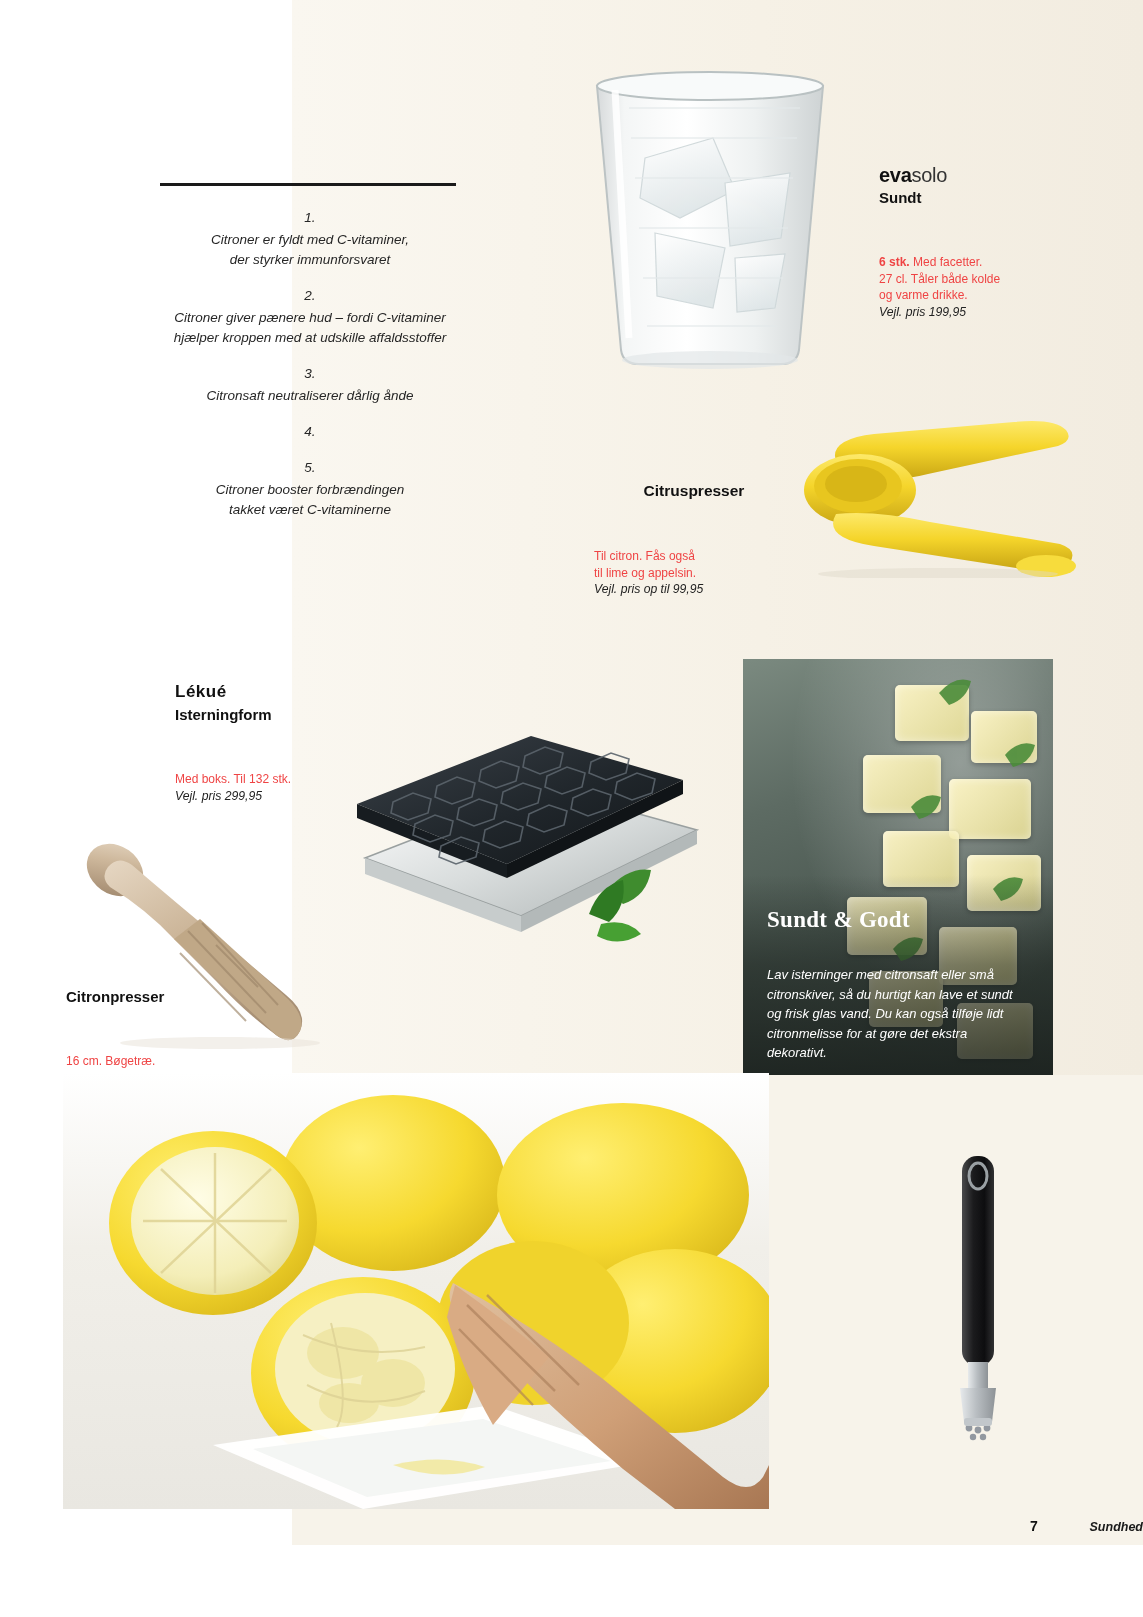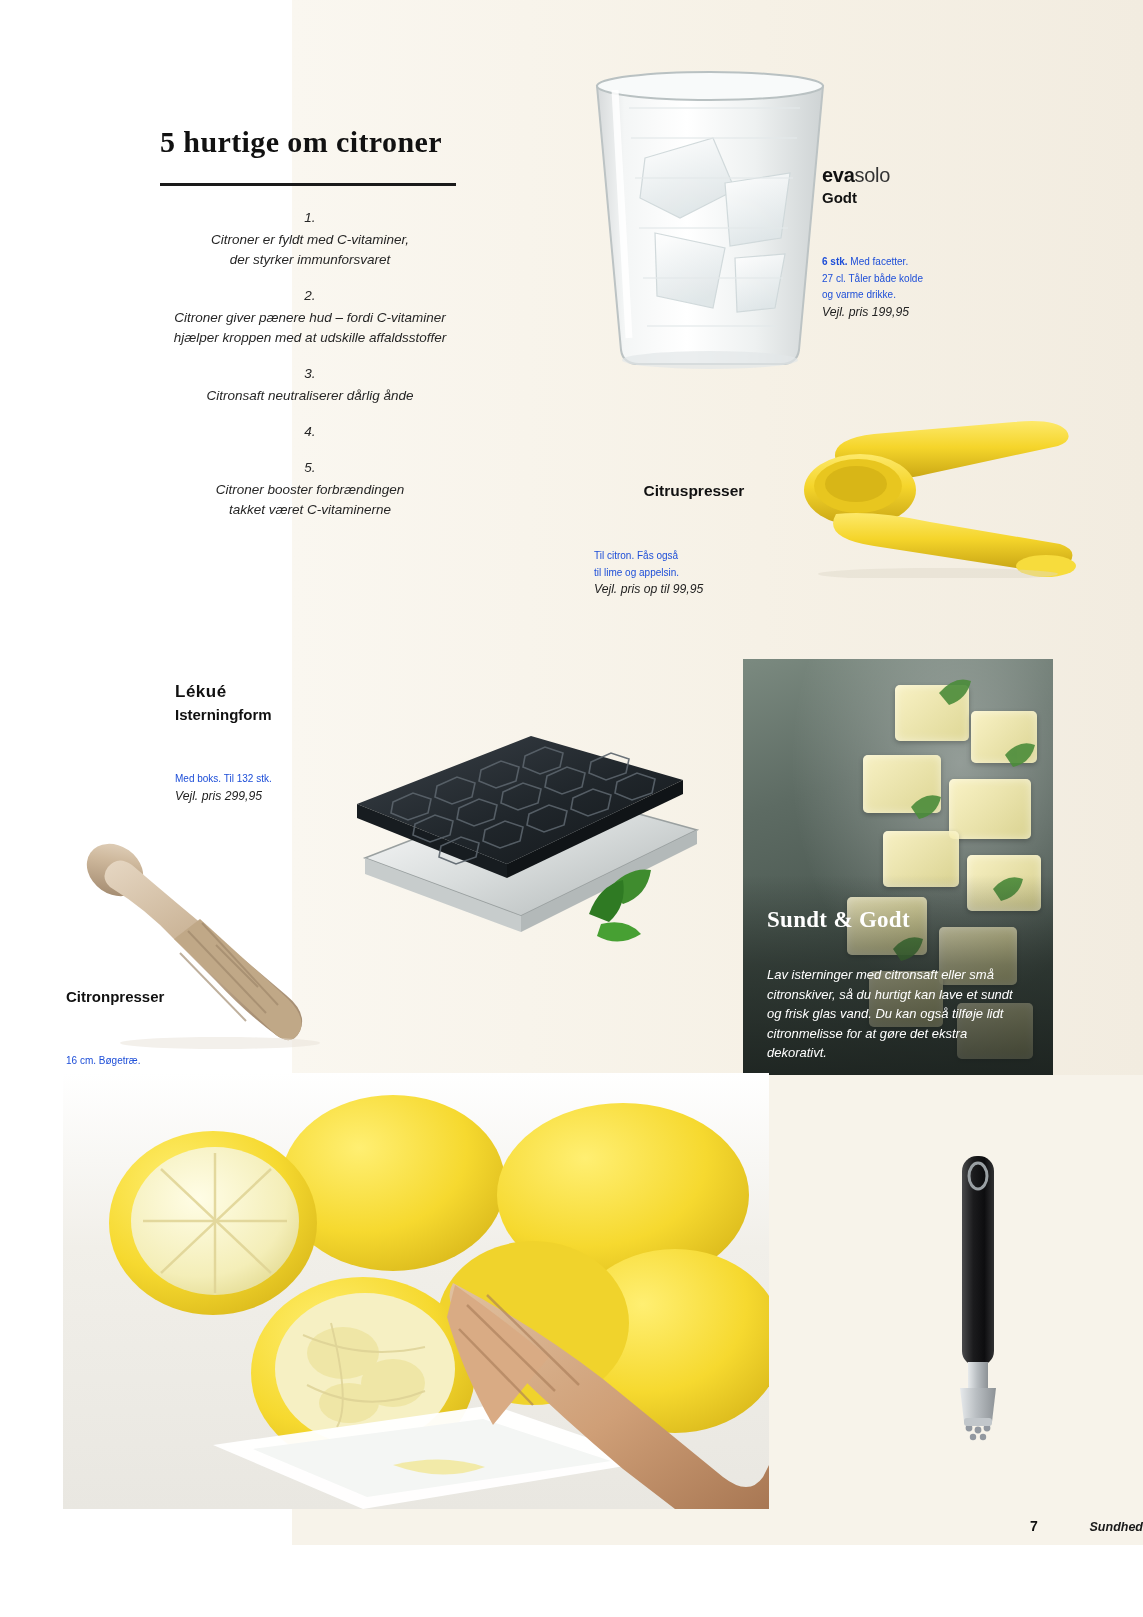--- a/index.html
+++ b/index.html
@@ -82,42 +82,42 @@
     position: absolute;
     left: 585px;
     top: 68px;
     width: 250px;
     height: 302px;
   }
 
   
   .evasolo {
     position: absolute;
-    left: 822px;
+    left: 879px;
     top: 164px;
     width: 200px;
   }
   .brand-evasolo {
     font-size: 20px;
     letter-spacing: -0.3px;
     color: #111;
     margin-bottom: 2px;
   }
   .brand-evasolo b { font-weight: 700; }
   .brand-evasolo span { font-weight: 400; color:#333; }
   .prod-title {
     font-weight: 700;
     font-size: 15px;
     margin-bottom: 1px;
     color:#111;
   }
   .prod-desc {
-    font-size: 10px;
+    font-size: 12px;
     line-height: 16.5px;
-    color: #1d4ed8;
+    color: #ef4444;
     margin-top: 48px;
   }
   .prod-desc b { font-weight: 700; }
   .price {
     font-style: italic;
     font-size: 12.2px;
     line-height: 16.5px;
     color: #222;
   }
 
@@ -291,21 +291,20 @@
 </style>
 </head>
 <body>
 
 <div class="page">
 
   <div class="bg-white-left"></div>
   <div class="bg-cream"></div>
   <div class="bg-cream-2"></div>
 
-  <div class="headline">5 hurtige om citroner</div>
   <div class="headline-rule"></div>
 
   <div class="facts">
     <div class="fact">
       <span class="num">1.</span>
       <span class="txt" style="white-space:pre-line">Citroner er fyldt med C-vitaminer,
 der styrker immunforsvaret</span>
     </div>
     <div class="fact">
       <span class="num">2.</span>
@@ -359,21 +358,21 @@
       </g>
       <path d="M30,22 L44,270" stroke="#ffffff" stroke-width="7" opacity="0.85" fill="none"></path>
       <ellipse cx="125" cy="292" rx="88" ry="9" fill="#e3e7e8" opacity="0.7"></ellipse>
     </svg>
   </div>
 
   <div class="evasolo">
     <div class="brand-evasolo">
       <b>eva</b><span>solo</span>
     </div>
-    <div class="prod-title">Godt</div>
+    <div class="prod-title">Sundt</div>
     <div class="prod-desc"><b>6 stk.</b><span style="white-space:pre-line"> Med facetter.
 27 cl. Tåler både kolde
 og varme drikke.</span></div>
     <div class="price">Vejl. pris 199,95</div>
   </div>
 
   <div class="citruspresser-text">
     <div class="citruspresser-title">Citruspresser</div>
     <div class="prod-desc" style="white-space:pre-line">Til citron. Fås også
 til lime og appelsin.</div>

